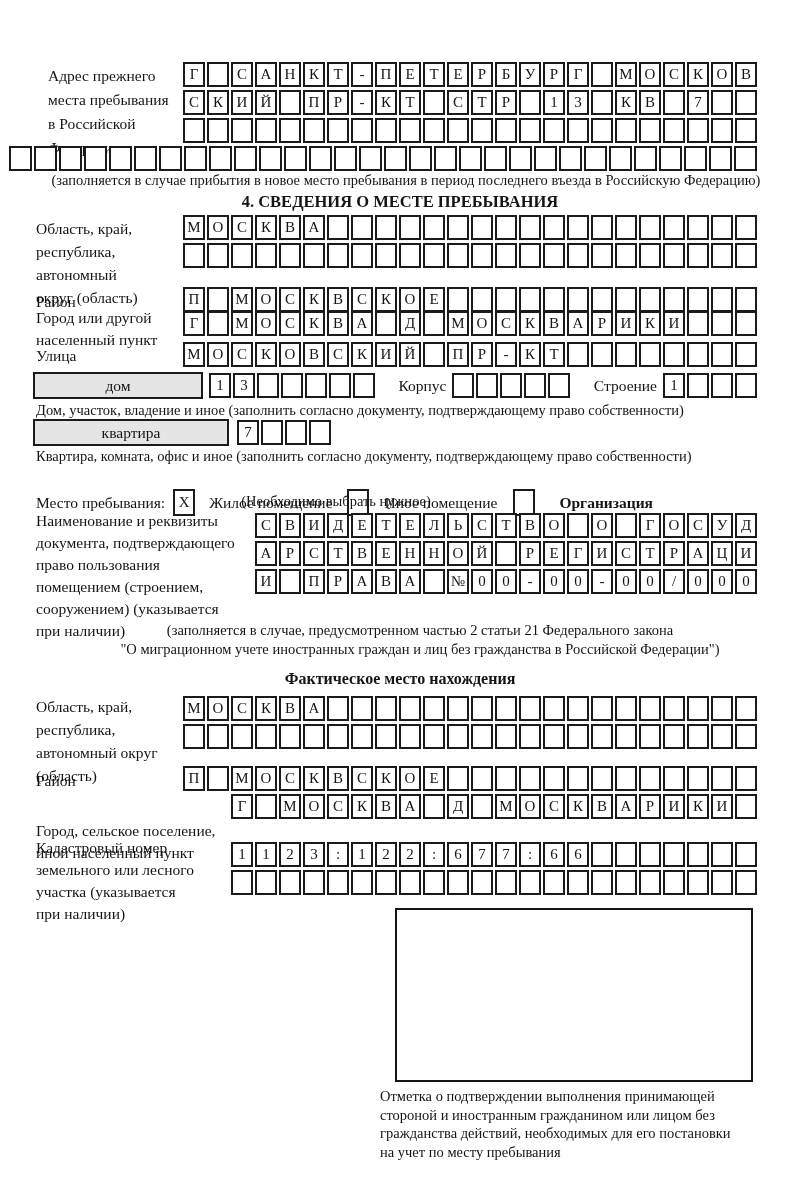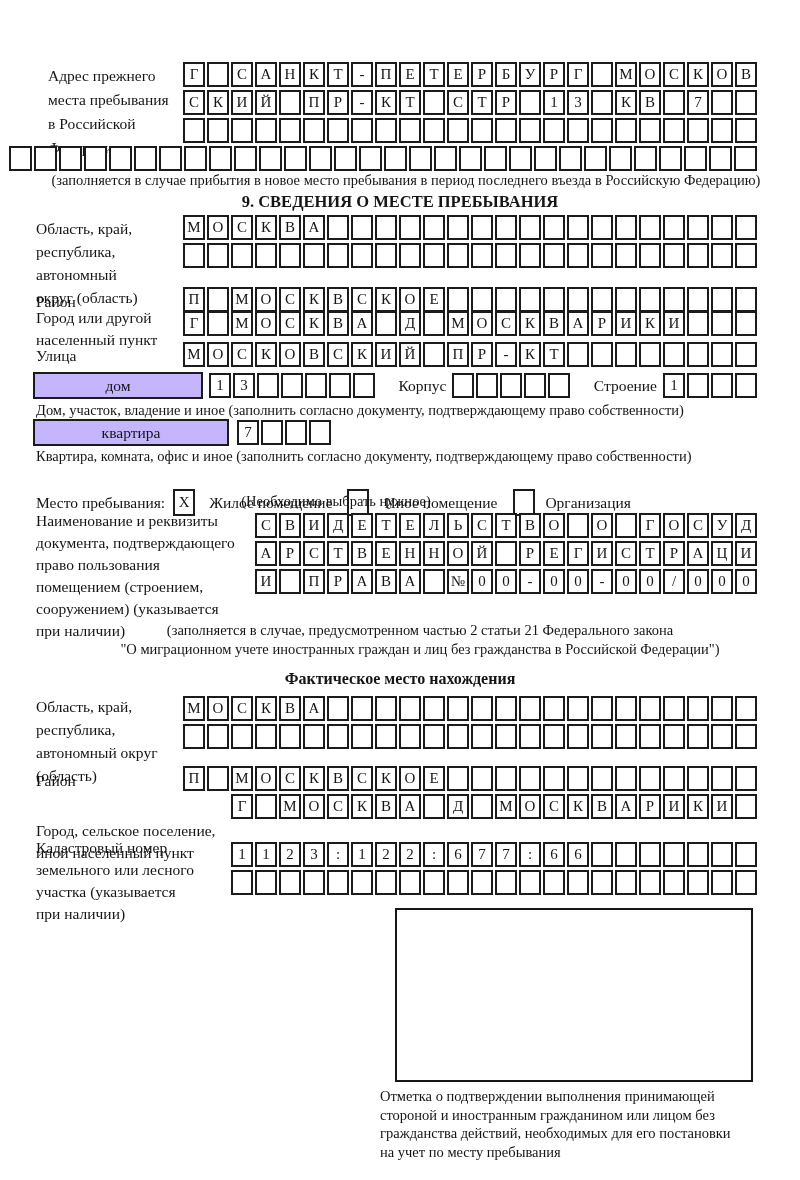--- a/index.html
+++ b/index.html
@@ -29,21 +29,21 @@
     background: #fff;
   }
   .cells.wide .cell { width: 23px; }
   .grid-right { right: 41px; }
   .wide-box {
     flex: none;
     border: 2px solid #1b1b1b;
     height: 27px;
     display: flex; align-items: center; justify-content: center;
     font-size: 15.5px;
-    background: #c4b5fd;
+    background: #e5e5e5;
   }
   .inline-row { display: flex; align-items: center; }
   .inline-row .lbl { font-size: 15.5px; line-height: 27px; white-space: nowrap; }
   .stamp-box { border: 2px solid #161616; background: #fff; }
 </style>
 </head>
 <body>
 
 <div class="page">
 
@@ -157,21 +157,21 @@
       <div class="cell"></div>
       <div class="cell"></div>
       <div class="cell"></div>
       <div class="cell"></div>
       <div class="cell"></div>
       <div class="cell"></div>
       <div class="cell"></div>
     </div>
   <div class="abs note center" style="top:171px;padding-left:12px;">(заполняется в случае прибытия в новое место пребывания в период последнего въезда в Российскую Федерацию)</div>
 
-  <div class="abs title center" style="top:192px;">9. СВЕДЕНИЯ О МЕСТЕ ПРЕБЫВАНИЯ</div>
+  <div class="abs title center" style="top:192px;">4. СВЕДЕНИЯ О МЕСТЕ ПРЕБЫВАНИЯ</div>
 
   <div class="abs label" style="left:36px; top:217px;">Область, край,
 республика,
 автономный
 округ (область)</div>
   <div class="abs cells grid-right" style="top:215px;">
       <div class="cell">М</div>
       <div class="cell">О</div>
       <div class="cell">С</div>
       <div class="cell">К</div>
@@ -348,21 +348,21 @@
   </div>
   <div class="abs note" style="left:36px; top:447px;">Квартира, комната, офис и иное (заполнить согласно документу, подтверждающему право собственности)</div>
 
   <div class="abs inline-row" style="left:36px; top:488px; height:28px;">
     <div class="lbl">Место пребывания:</div>
     <div class="cell" style="margin-left:8px; height:27px;">X</div>
     <div class="lbl" style="margin-left:12px;">Жилое помещение</div>
     <div class="cell" style="margin-left:14px; height:27px;"></div>
     <div class="lbl" style="margin-left:14px;">Иное помещение</div>
     <div class="cell" style="margin-left:16px; height:27px;"></div>
-    <div class="lbl" style="margin-left:8px;">Организация</div>
+    <div class="lbl" style="margin-left:22px;font-weight:bold;">Организация</div>
   </div>
   <div class="abs note" style="left:176px; top:492px; width:320px; text-align:center;">(Необходимо выбрать нужное)</div>
 
   <div class="abs label" style="left:36px; top:510px; line-height:22px;">Наименование и реквизиты
 документа, подтверждающего
 право пользования
 помещением (строением,
 сооружением) (указывается
 при наличии)</div>
   <div class="abs cells grid-right" style="top:513px;">

